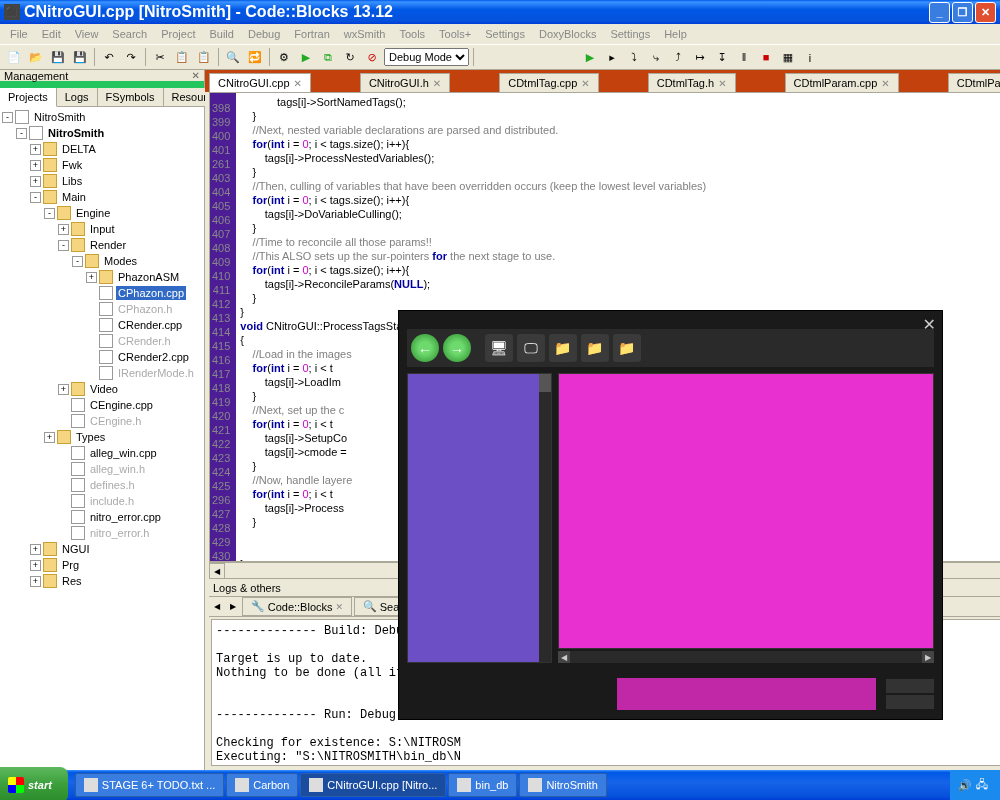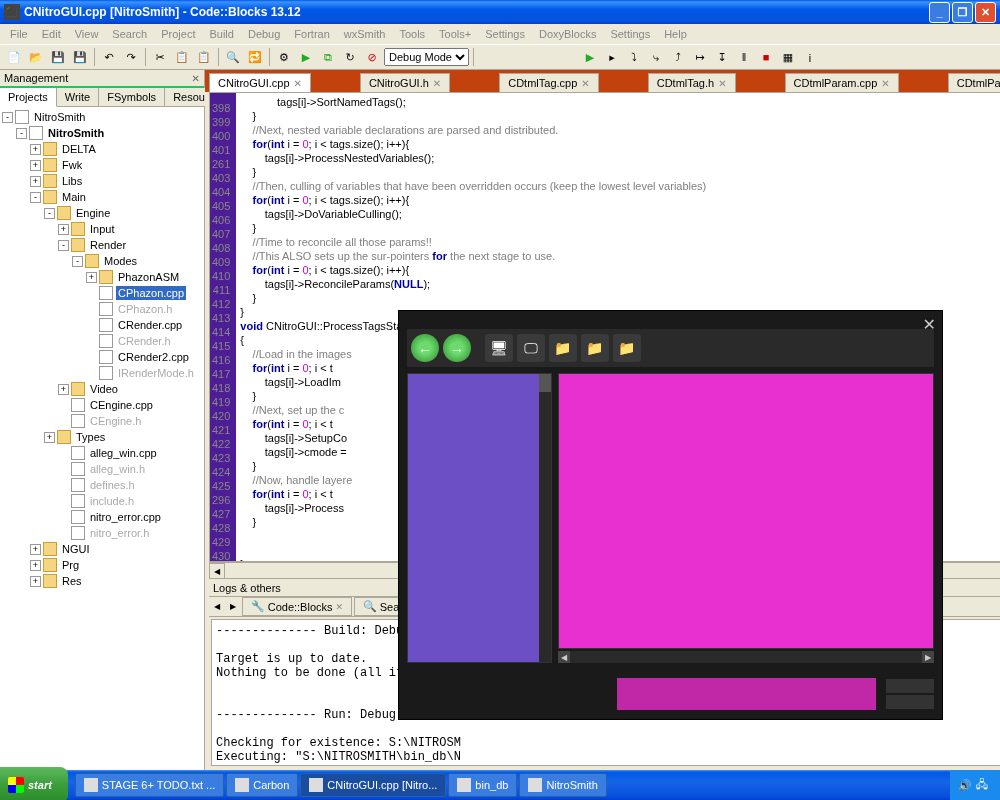--- a/index.html
+++ b/index.html
@@ -1,36 +1,36 @@
 <!DOCTYPE html>
 <html><head>
 <meta charset="utf-8">
 <style>
 * { margin: 0; padding: 0; box-sizing: border-box; font-family: Tahoma, sans-serif; font-size: 11px; }
 body { width: 1000px; height: 800px; overflow: hidden; background: #ece9d8; position: relative; }
 
 .titlebar { height: 24px; background: linear-gradient(to bottom, #0058e6 0%, #3a93ff 8%, #0058e6 40%, #0651db 88%, #003dd7 100%); display: flex; align-items: center; padding: 0 4px; color: white; }
 .titlebar .app-icon { width: 16px; height: 16px; background: #444; margin-right: 4px; display: flex; align-items: center; justify-content: center; font-size: 9px; }
-.titlebar .title { flex: 1; font-weight: bold; font-size: 12px; }
+.titlebar .title { flex: 1; font-weight: bold; font-size: 16px; }
 .titlebar .win-btns { display: flex; gap: 2px; }
 .titlebar .win-btn { width: 21px; height: 21px; background: #3a7de0; border: 1px solid #fff; border-radius: 3px; display: flex; align-items: center; justify-content: center; color: white; font-weight: bold; font-size: 11px; cursor: pointer; }
 .titlebar .win-btn.close { background: #e05030; }
 
 .menubar { height: 20px; background: #ece9d8; display: flex; align-items: center; padding: 0 4px; color: #888; gap: 2px; }
 .menubar .menu-item { padding: 2px 6px; cursor: pointer; }
 
 .toolbar { height: 26px; background: #ece9d8; border-top: 1px solid #fff; border-bottom: 1px solid #aca899; display: flex; align-items: center; padding: 0 4px; gap: 2px; }
 .toolbar .tb-btn { width: 20px; height: 20px; display: flex; align-items: center; justify-content: center; cursor: pointer; }
 .toolbar .tb-sep { width: 1px; height: 18px; background: #aca899; margin: 0 2px; }
 .toolbar select { font-size: 11px; height: 18px; }
 
 .main-area { display: flex; height: calc(100% - 24px - 20px - 26px - 30px); }
 
 .mgmt-panel { width: 205px; background: #ece9d8; border-right: 1px solid #aca899; display: flex; flex-direction: column; }
-.mgmt-header { height: 18px; background: #ece9d8; border-bottom: 2px solid #22c55e; padding: 2px 4px; font-weight: normal; display: flex; align-items: center; justify-content: space-between; }
+.mgmt-header { height: 18px; background: #ece9d8; border-bottom: 7px solid #22c55e; padding: 2px 4px; font-weight: normal; display: flex; align-items: center; justify-content: space-between; }
 .mgmt-header .x { cursor: pointer; font-size: 10px; color: #666; }
 .mgmt-tabs { display: flex; background: #f5f5f5; border-bottom: 1px solid #aca899; }
 .mgmt-tabs .tab { padding: 3px 8px; border-right: 1px solid #aca899; cursor: pointer; background: #ece9d8; }
 .mgmt-tabs .tab.active { background: #fff; border-bottom: 1px solid #fff; margin-bottom: -1px; }
 .tree { flex: 1; background: #fff; overflow: auto; padding: 2px; }
 .tree-node { display: flex; align-items: center; padding: 1px 0; white-space: nowrap; cursor: pointer; }
 .tree-node .expander { width: 11px; height: 11px; border: 1px solid #999; background: #fff; display: flex; align-items: center; justify-content: center; font-size: 9px; margin-right: 2px; line-height: 1; }
 .tree-node .expander.none { border: none; background: none; }
 .tree-node .icon { width: 14px; height: 14px; margin-right: 3px; display: inline-block; }
 .tree-node .icon.folder { background: #f5d57f; border: 1px solid #c9a036; }
@@ -175,21 +175,21 @@
 
 <div class="main-area">
 
   <div class="mgmt-panel">
     <div class="mgmt-header">
       <span>Management</span>
       <span class="x">✕</span>
     </div>
     <div class="mgmt-tabs" id="mgmt-tabs">
         <div class="tab active">Projects</div>
-        <div class="tab">Write</div>
+        <div class="tab">Logs</div>
         <div class="tab">FSymbols</div>
         <div class="tab">Resources</div>
       </div>
     <div class="tree" id="tree">
         <div class="tree-node indent-0">
           <span class="expander">-</span>
           <span class="icon file"></span>
           <span class="label">NitroSmith</span>
         </div>
         <div class="tree-node indent-1">

